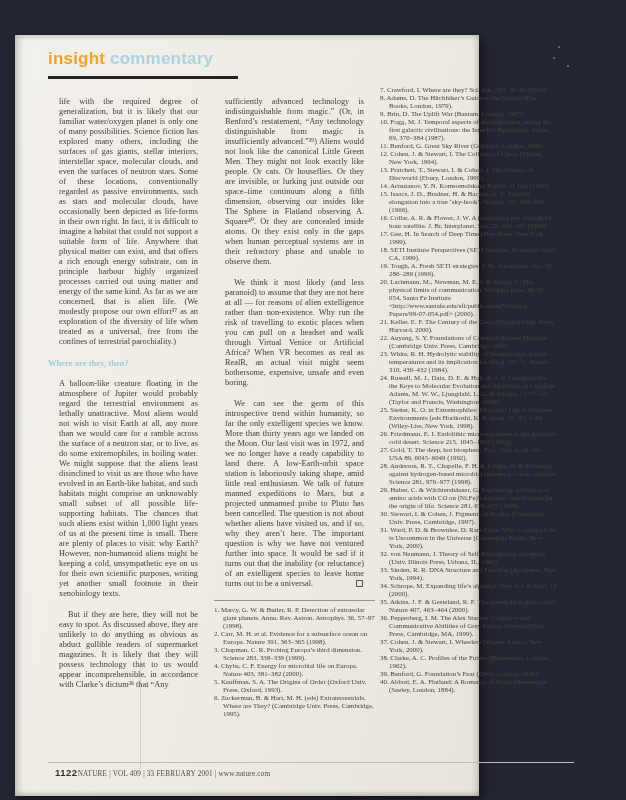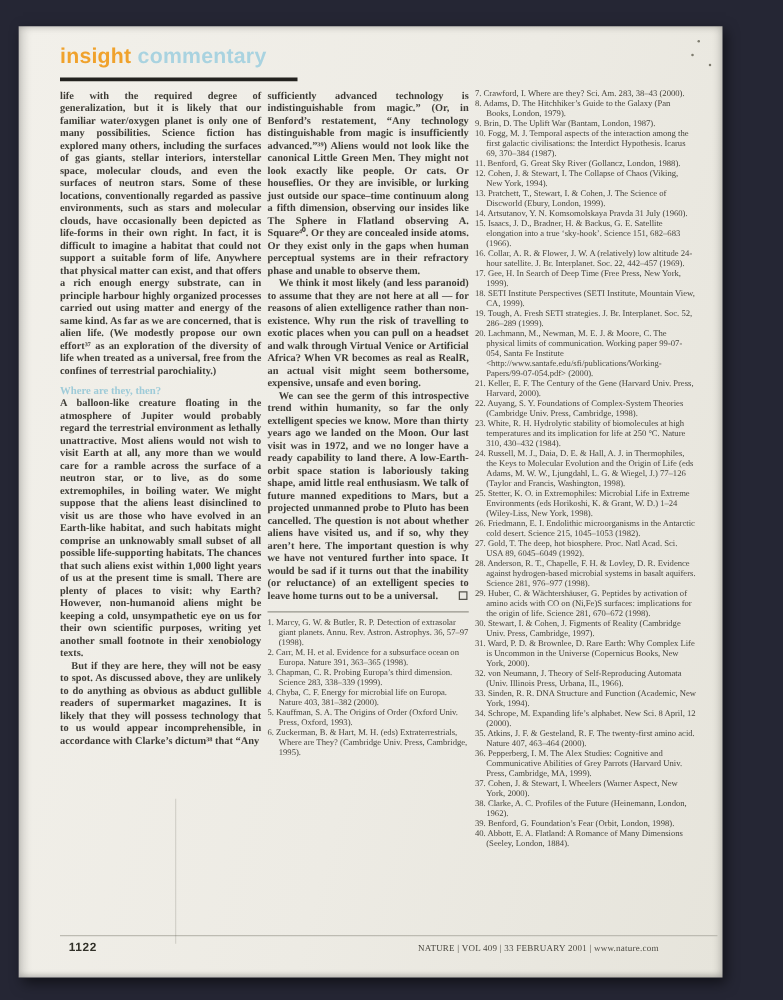--- a/index.html
+++ b/index.html
@@ -1,49 +1,49 @@
 <!DOCTYPE html>
 <html><head>
 <meta charset="utf-8">
 <style>
   html,body{margin:0;padding:0;}
   body{width:626px;height:800px;background:#252634;position:relative;overflow:hidden;
        font-family:"Liberation Serif",serif;}
   .scan-bed{position:absolute;inset:0;}
-  .page{position:absolute;left:15px;top:21px;width:563px;height:761px;
+  .page{position:absolute;left:15px;top:35px;width:464px;height:761px;
         background:linear-gradient(105deg,#f2f0ea 0%,#edebe4 55%,#e6e4db 100%);
         box-shadow:inset 4px 0 7px rgba(0,0,0,.16), inset -3px 0 6px rgba(0,0,0,.14),
                    inset 0 -2px 4px rgba(0,0,0,.08), 3px 4px 10px rgba(0,0,0,.55);}
   
   .header{position:absolute;left:33px;top:14px;font-family:"Liberation Sans",sans-serif;
           font-weight:bold;font-size:17px;letter-spacing:.2px;white-space:nowrap;}
   .kicker{color:#f0a22c;}
   .section{color:#a9d3e0;}
   .header-rule{position:absolute;left:33px;top:41px;width:190px;height:3px;background:#23221f;}
   
   .col{position:absolute;top:51px;text-align:justify;color:#3f3d37;
        font-size:8.3px;line-height:10px;}
   .col1{left:33px;width:161px;}
   .col2{left:199px;width:161px;}
   .col3{left:365px;width:177px;}
-  .block{margin:0;font-weight:bold;}
+  .block{margin:11px;}
   .indent{text-indent:9px;}
   .subhead{font-family:Liberation Serif, serif;font-weight:bold;font-size:8.6px;
            color:#9ecbd8;margin:5px 0 1px 0;text-align:left;text-indent:0;}
   .para-end{position:relative;}
   .endmark{display:none;}
   .para-end .endmark{display:block;position:absolute;right:1px;bottom:2px;
            width:5px;height:5px;border:1px solid #56544c;}
   .refs-divider{border-top:1px solid #97958c;height:0;margin:7px 0 5px 0;}
   .ref{font-size:6.9px;line-height:8px;color:#45433c;text-align:left;
        padding-left:9px;text-indent:-9px;}
   
   .footer-rule{position:absolute;left:33px;top:727px;width:526px;border-top:1px solid #bdbbb2;}
   .footer{position:absolute;left:40px;top:732px;width:472px;display:flex;
-          justify-content:space-between;align-items:baseline;}
+          justify-content:flex-start;align-items:baseline;}
   .page-num{font-family:"Liberation Sans",sans-serif;font-weight:bold;font-size:9.5px;
             color:#323129;letter-spacing:.5px;}
   .journal-info{font-size:7.2px;color:#4c4a42;letter-spacing:.2px;}
   
   .crease{position:absolute;left:125px;top:618px;width:1px;height:116px;
           background:rgba(90,88,80,.18);}
   .speckle{position:absolute;border-radius:50%;background:#7d7b6e;}
   .sp1{left:543px;top:11px;width:2px;height:2px;}
   .sp2{left:538px;top:22px;width:2px;height:1.5px;}
   .sp3{left:552px;top:30px;width:2px;height:2px;}

